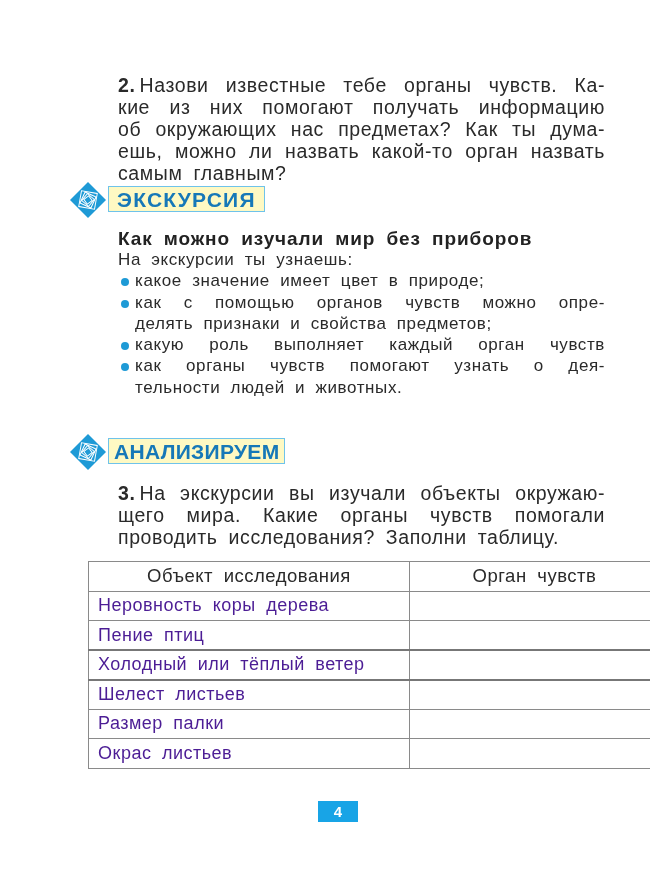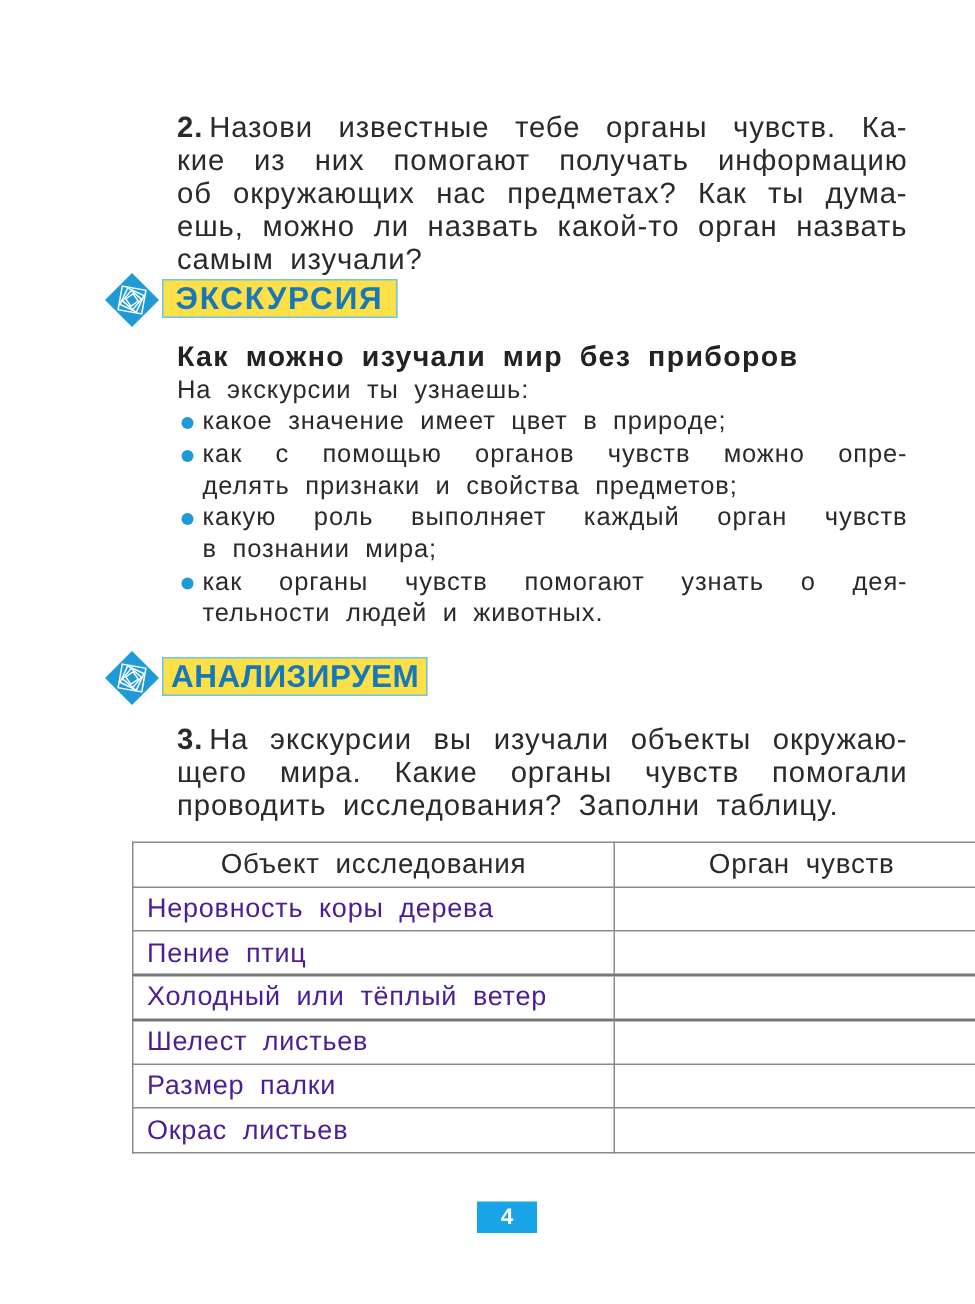--- a/index.html
+++ b/index.html
@@ -49,21 +49,21 @@
       left: 0;
       top: 0;
       width: 36px;
       height: 36px;
     }
     .section-label-box {
       position: absolute;
       left: 38px;
       top: 4px;
       height: 26px;
-      background: #fde047;
+      background: #fef9c3;
       border: 1.5px solid #6fc3ea;
       padding: 0 8px;
       box-sizing: border-box;
       display: flex;
       align-items: center;
     }
     .section-label {
       font-size: 21px;
       font-weight: bold;
       color: #1678b8;
@@ -165,21 +165,21 @@
     }
   </style>
 </head>
 <body>
 
 <div class="text-block" style="top:74px;">
   <span class="line"><span class="task-num">2.</span><span>Назови известные тебе органы чувств. Ка-</span></span>
   <span class="line">кие из них помогают получать информацию</span>
   <span class="line">об окружающих нас предметах? Как ты дума-</span>
   <span class="line">ешь, можно ли назвать какой-то орган назвать</span>
-  <span class="line last">самым изучали?</span>
+  <span class="line last">самым главным?</span>
 </div>
 
 <div class="section-header" style="top:182px;">
   <svg class="diamond-icon" viewBox="0 0 36 36">
     <polygon points="18,0 36,18 18,36 0,18" fill="#1e9ad6"></polygon>
     <g fill="none" stroke="#ffffff" stroke-width="1">
       <rect x="10" y="10" width="16" height="16" transform="rotate(10 18 18)"></rect>
       <rect x="12" y="12" width="12" height="12" transform="rotate(25 18 18)"></rect>
       <rect x="13.5" y="13.5" width="9" height="9" transform="rotate(40 18 18)"></rect>
       <rect x="15" y="15" width="6" height="6" transform="rotate(55 18 18)"></rect>
@@ -199,21 +199,20 @@
     <span class="line last">какое значение имеет цвет в природе;</span>
   </div>
   <div class="bullet-item">
     <span class="bullet-dot"></span>
     <span class="line">как с помощью органов чувств можно опре-</span>
     <span class="line last">делять признаки и свойства предметов;</span>
   </div>
   <div class="bullet-item">
     <span class="bullet-dot"></span>
     <span class="line">какую роль выполняет каждый орган чувств</span>
-    <span class="line last">в познании мира;</span>
   </div>
   <div class="bullet-item">
     <span class="bullet-dot"></span>
     <span class="line">как органы чувств помогают узнать о дея-</span>
     <span class="line last">тельности людей и животных.</span>
   </div>
 </div>
 
 <div class="section-header" style="top:434px;">
   <svg class="diamond-icon" viewBox="0 0 36 36">

